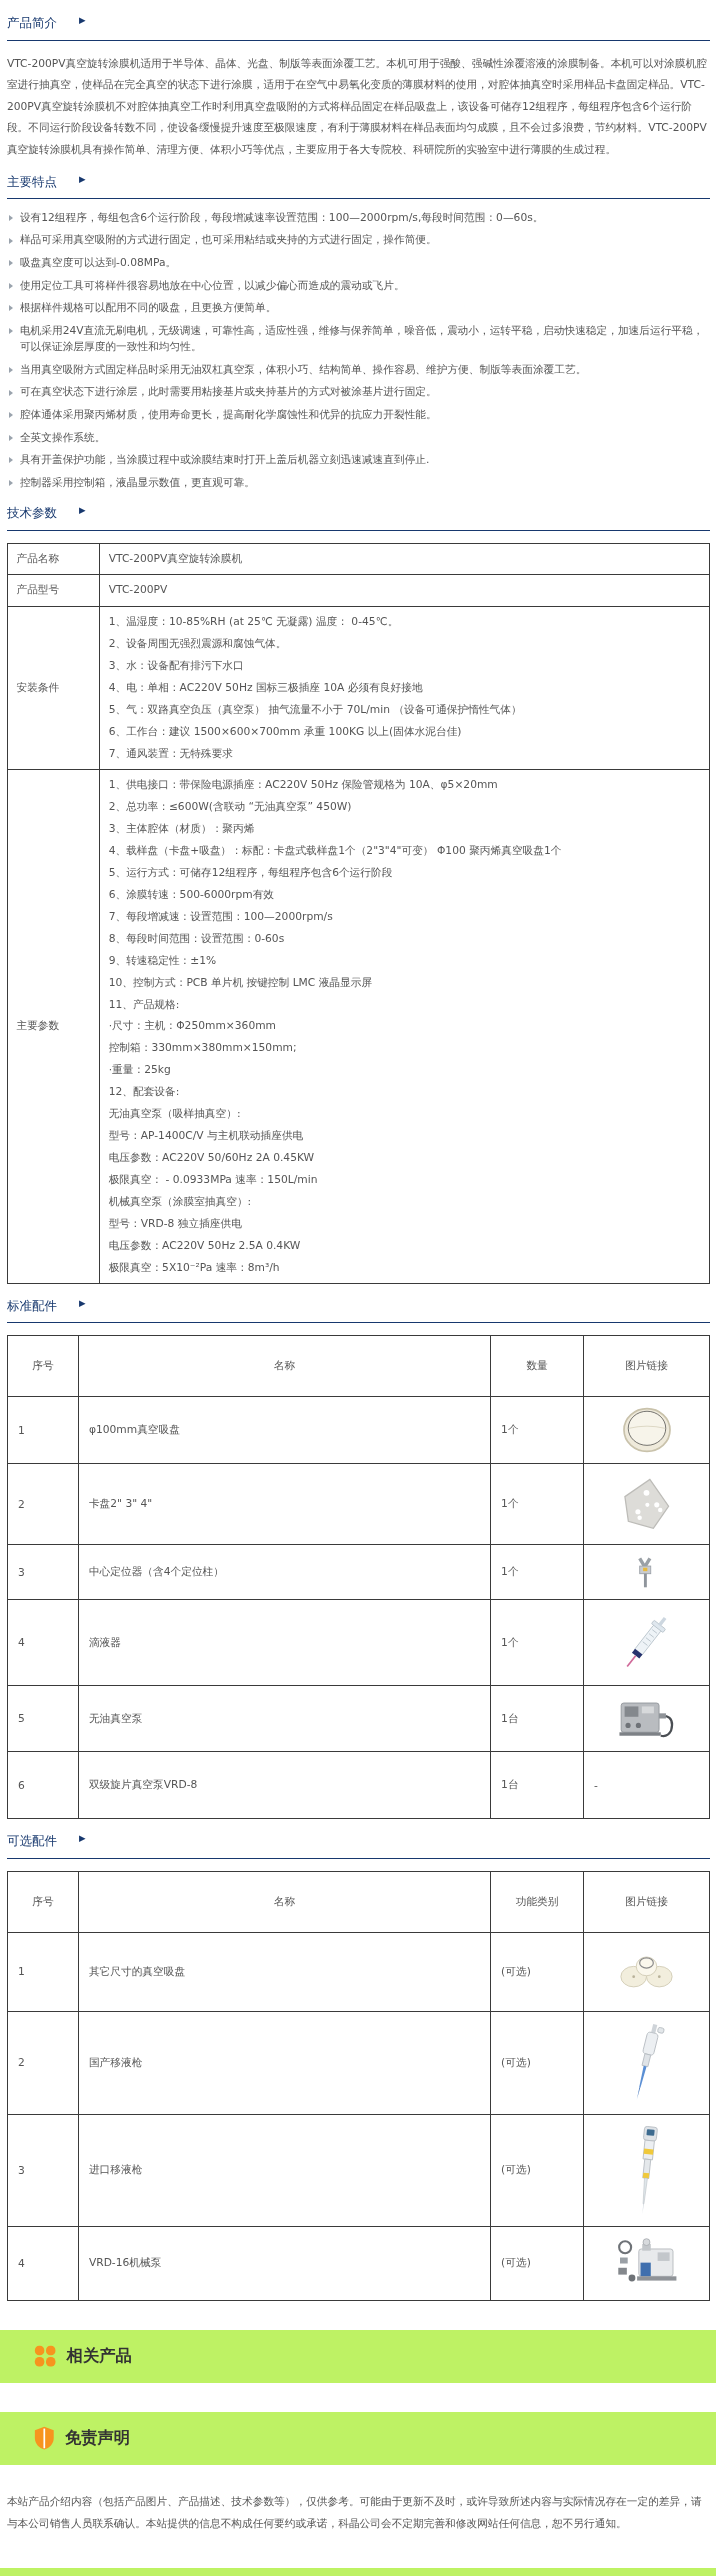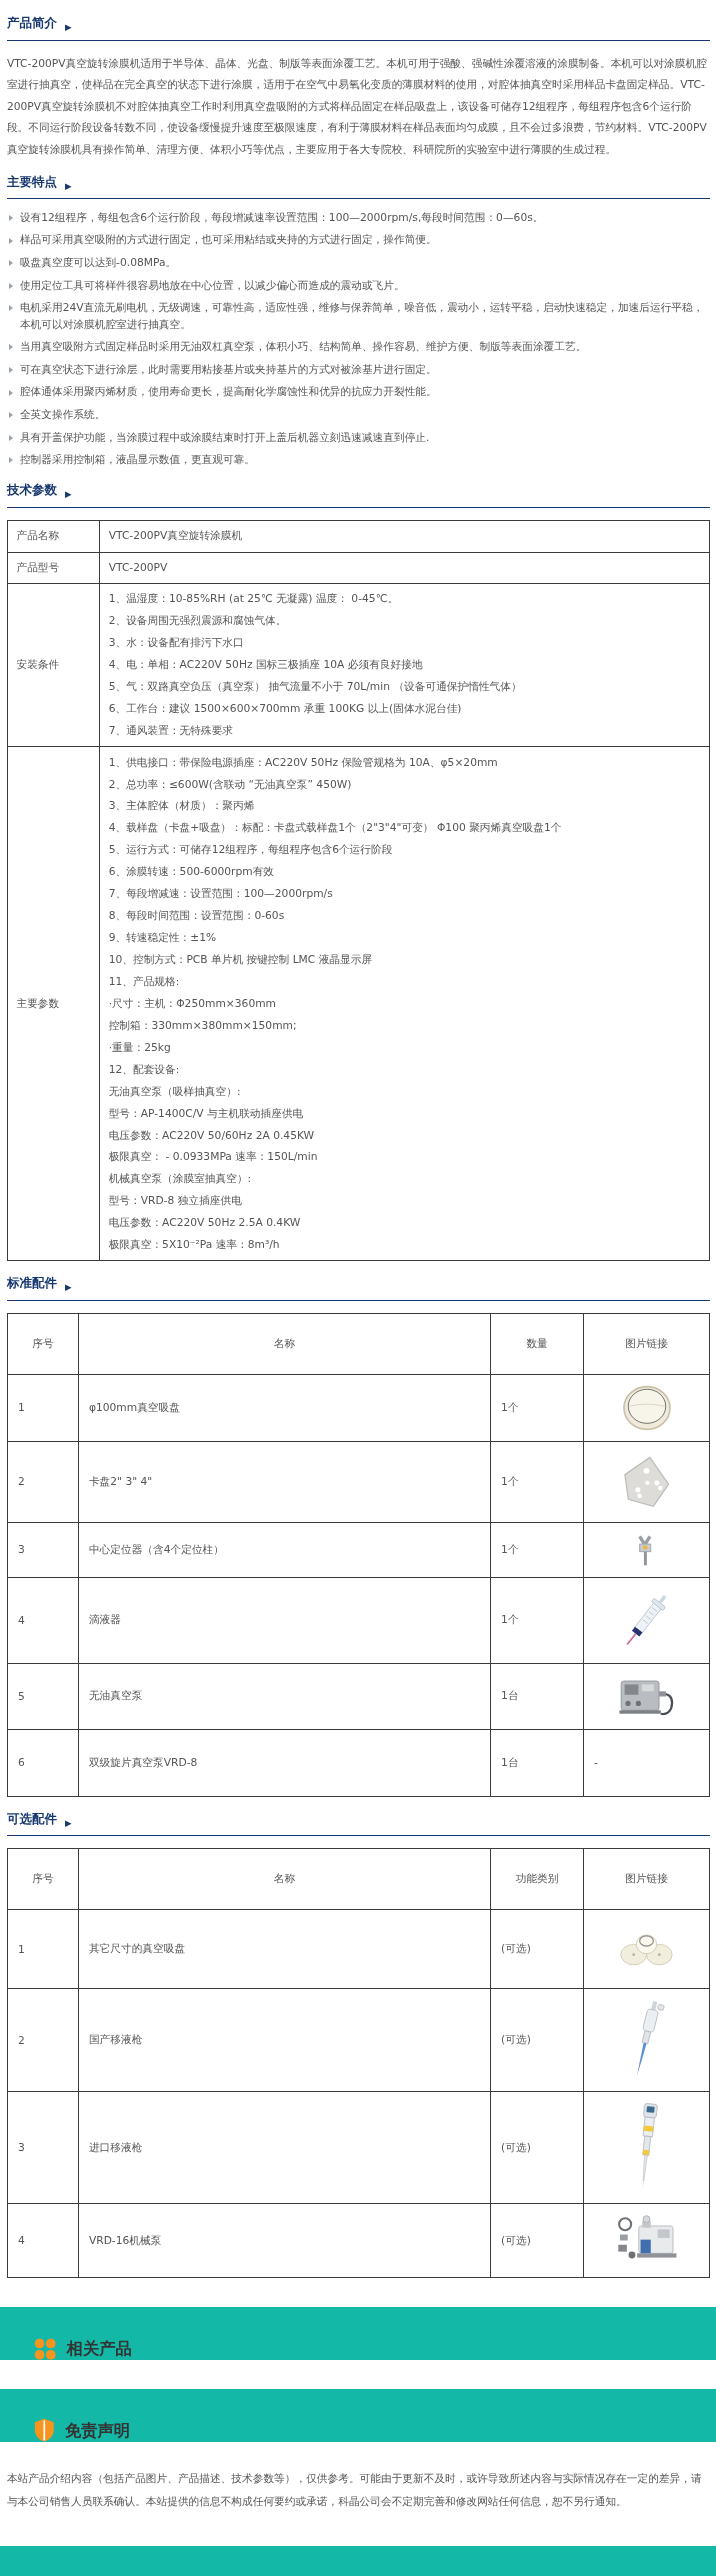--- a/index.html
+++ b/index.html
@@ -1,19 +1,19 @@
 <!DOCTYPE html>
 <html style="font-size:13.7px"><head>
 <meta charset="utf-8">
 <style>
   html,body{margin:0;padding:0;background:#fff;}
   body{width:717px;font-family:"DejaVu Sans","Liberation Sans",sans-serif;color:#555;font-size:10.7px;}
   .wrap{padding:1.7px 6.9px 0 6.9px;}
   
-  .sec-title{color:#17386e;font-weight:bold;font-size:12.5px;margin:13.7px 0 0 0;display:flex;align-items:flex-end;gap:8px;}
+  .sec-title{color:#17386e;font-weight:normal;font-size:12.5px;margin:13.7px 0 0 0;display:flex;align-items:flex-start;gap:22px;}
   .sec-title .arr{font-size:8.6px;color:#17386e;}
   .sec-rule{border:none;border-top:1.7px solid #17386e;margin:7.7px 0 0 0;}
   .intro-text{line-height:2.0;margin:12px 0 3.4px 0;color:#555;}
   
   ul.features{list-style:none;margin:10.3px 0 5.2px 0;padding:0;}
   ul.features li{position:relative;padding-left:13px;line-height:1.55;margin:6px 0;color:#555;}
   ul.features li::before{content:"";position:absolute;left:1.7px;top:5.2px;border-left:4.3px solid #9aa3ad;border-top:3px solid transparent;border-bottom:3px solid transparent;}
   
   table.tech{border-collapse:collapse;width:100%;margin:12px 0 5.2px 0;}
   table.tech td{border:0.9px solid #3a3a3a;padding:4.3px 8.6px;vertical-align:middle;color:#555;}
@@ -21,21 +21,21 @@
   table.tech td.val{white-space:pre-line;line-height:2.05;}
   
   table.acc{border-collapse:collapse;width:100%;margin:12px 0 5.2px 0;}
   table.acc th,table.acc td{border:0.9px solid #3a3a3a;vertical-align:middle;padding:10px;color:#555;font-weight:normal;}
   table.acc th{height:40px;}
   .col-no{width:50px;} .col-qty{width:72px;} .col-img{width:105px;}
   tr.h72{height:62px;} tr.h92{height:79px;} tr.h54{height:46px;} tr.h84{height:72px;}
   tr.h74{height:64px;} tr.h78{height:67px;} tr.h108{height:93px;} tr.h118{height:101px;} tr.h86{height:74px;}
   .imgbox{display:flex;align-items:center;justify-content:center;}
   
-  .bar{background:#14b8a6;height:53px;display:flex;align-items:flex-end;padding:0 34px;margin-top:29px;}
+  .bar{background:#bef264;height:53px;display:flex;align-items:center;padding:0 34px;margin-top:29px;}
   .bar-title{font-size:16.3px;font-weight:bold;color:#333;margin-left:10.3px;}
   .disc-text{padding:15.5px 6.9px 3.4px 6.9px;line-height:2.1;color:#555;}
   .dash{color:#555;}
   
   svg{display:block;}
 </style>
 </head>
 <body>
 
 <div class="wrap">
@@ -50,21 +50,22 @@
   <div class="sec-title">
     <span>主要特点</span>
     <span class="arr">▶</span>
   </div>
   <hr class="sec-rule">
   <ul class="features">
     <li>设有12组程序，每组包含6个运行阶段，每段增减速率设置范围：100—2000rpm/s,每段时间范围：0—60s。</li>
     <li>样品可采用真空吸附的方式进行固定，也可采用粘结或夹持的方式进行固定，操作简便。</li>
     <li>吸盘真空度可以达到-0.08MPa。</li>
     <li>使用定位工具可将样件很容易地放在中心位置，以减少偏心而造成的震动或飞片。</li>
-    <li>电机采用24V直流无刷电机，无级调速，可靠性高，适应性强，维修与保养简单，噪音低，震动小，运转平稳，启动快速稳定，加速后运行平稳，本机可以对涂膜机腔室进行抽真空。</li>
+    <li>根据样件规格可以配用不同的吸盘，且更换方便简单。</li>
+    <li>电机采用24V直流无刷电机，无级调速，可靠性高，适应性强，维修与保养简单，噪音低，震动小，运转平稳，启动快速稳定，加速后运行平稳，可以保证涂层厚度的一致性和均匀性。</li>
     <li>当用真空吸附方式固定样品时采用无油双杠真空泵，体积小巧、结构简单、操作容易、维护方便、制版等表面涂覆工艺。</li>
     <li>可在真空状态下进行涂层，此时需要用粘接基片或夹持基片的方式对被涂基片进行固定。</li>
     <li>腔体通体采用聚丙烯材质，使用寿命更长，提高耐化学腐蚀性和优异的抗应力开裂性能。</li>
     <li>全英文操作系统。</li>
     <li>具有开盖保护功能，当涂膜过程中或涂膜结束时打开上盖后机器立刻迅速减速直到停止.</li>
     <li>控制器采用控制箱，液晶显示数值，更直观可靠。</li>
   </ul>
 
   <div class="sec-title">
     <span>技术参数</span>

